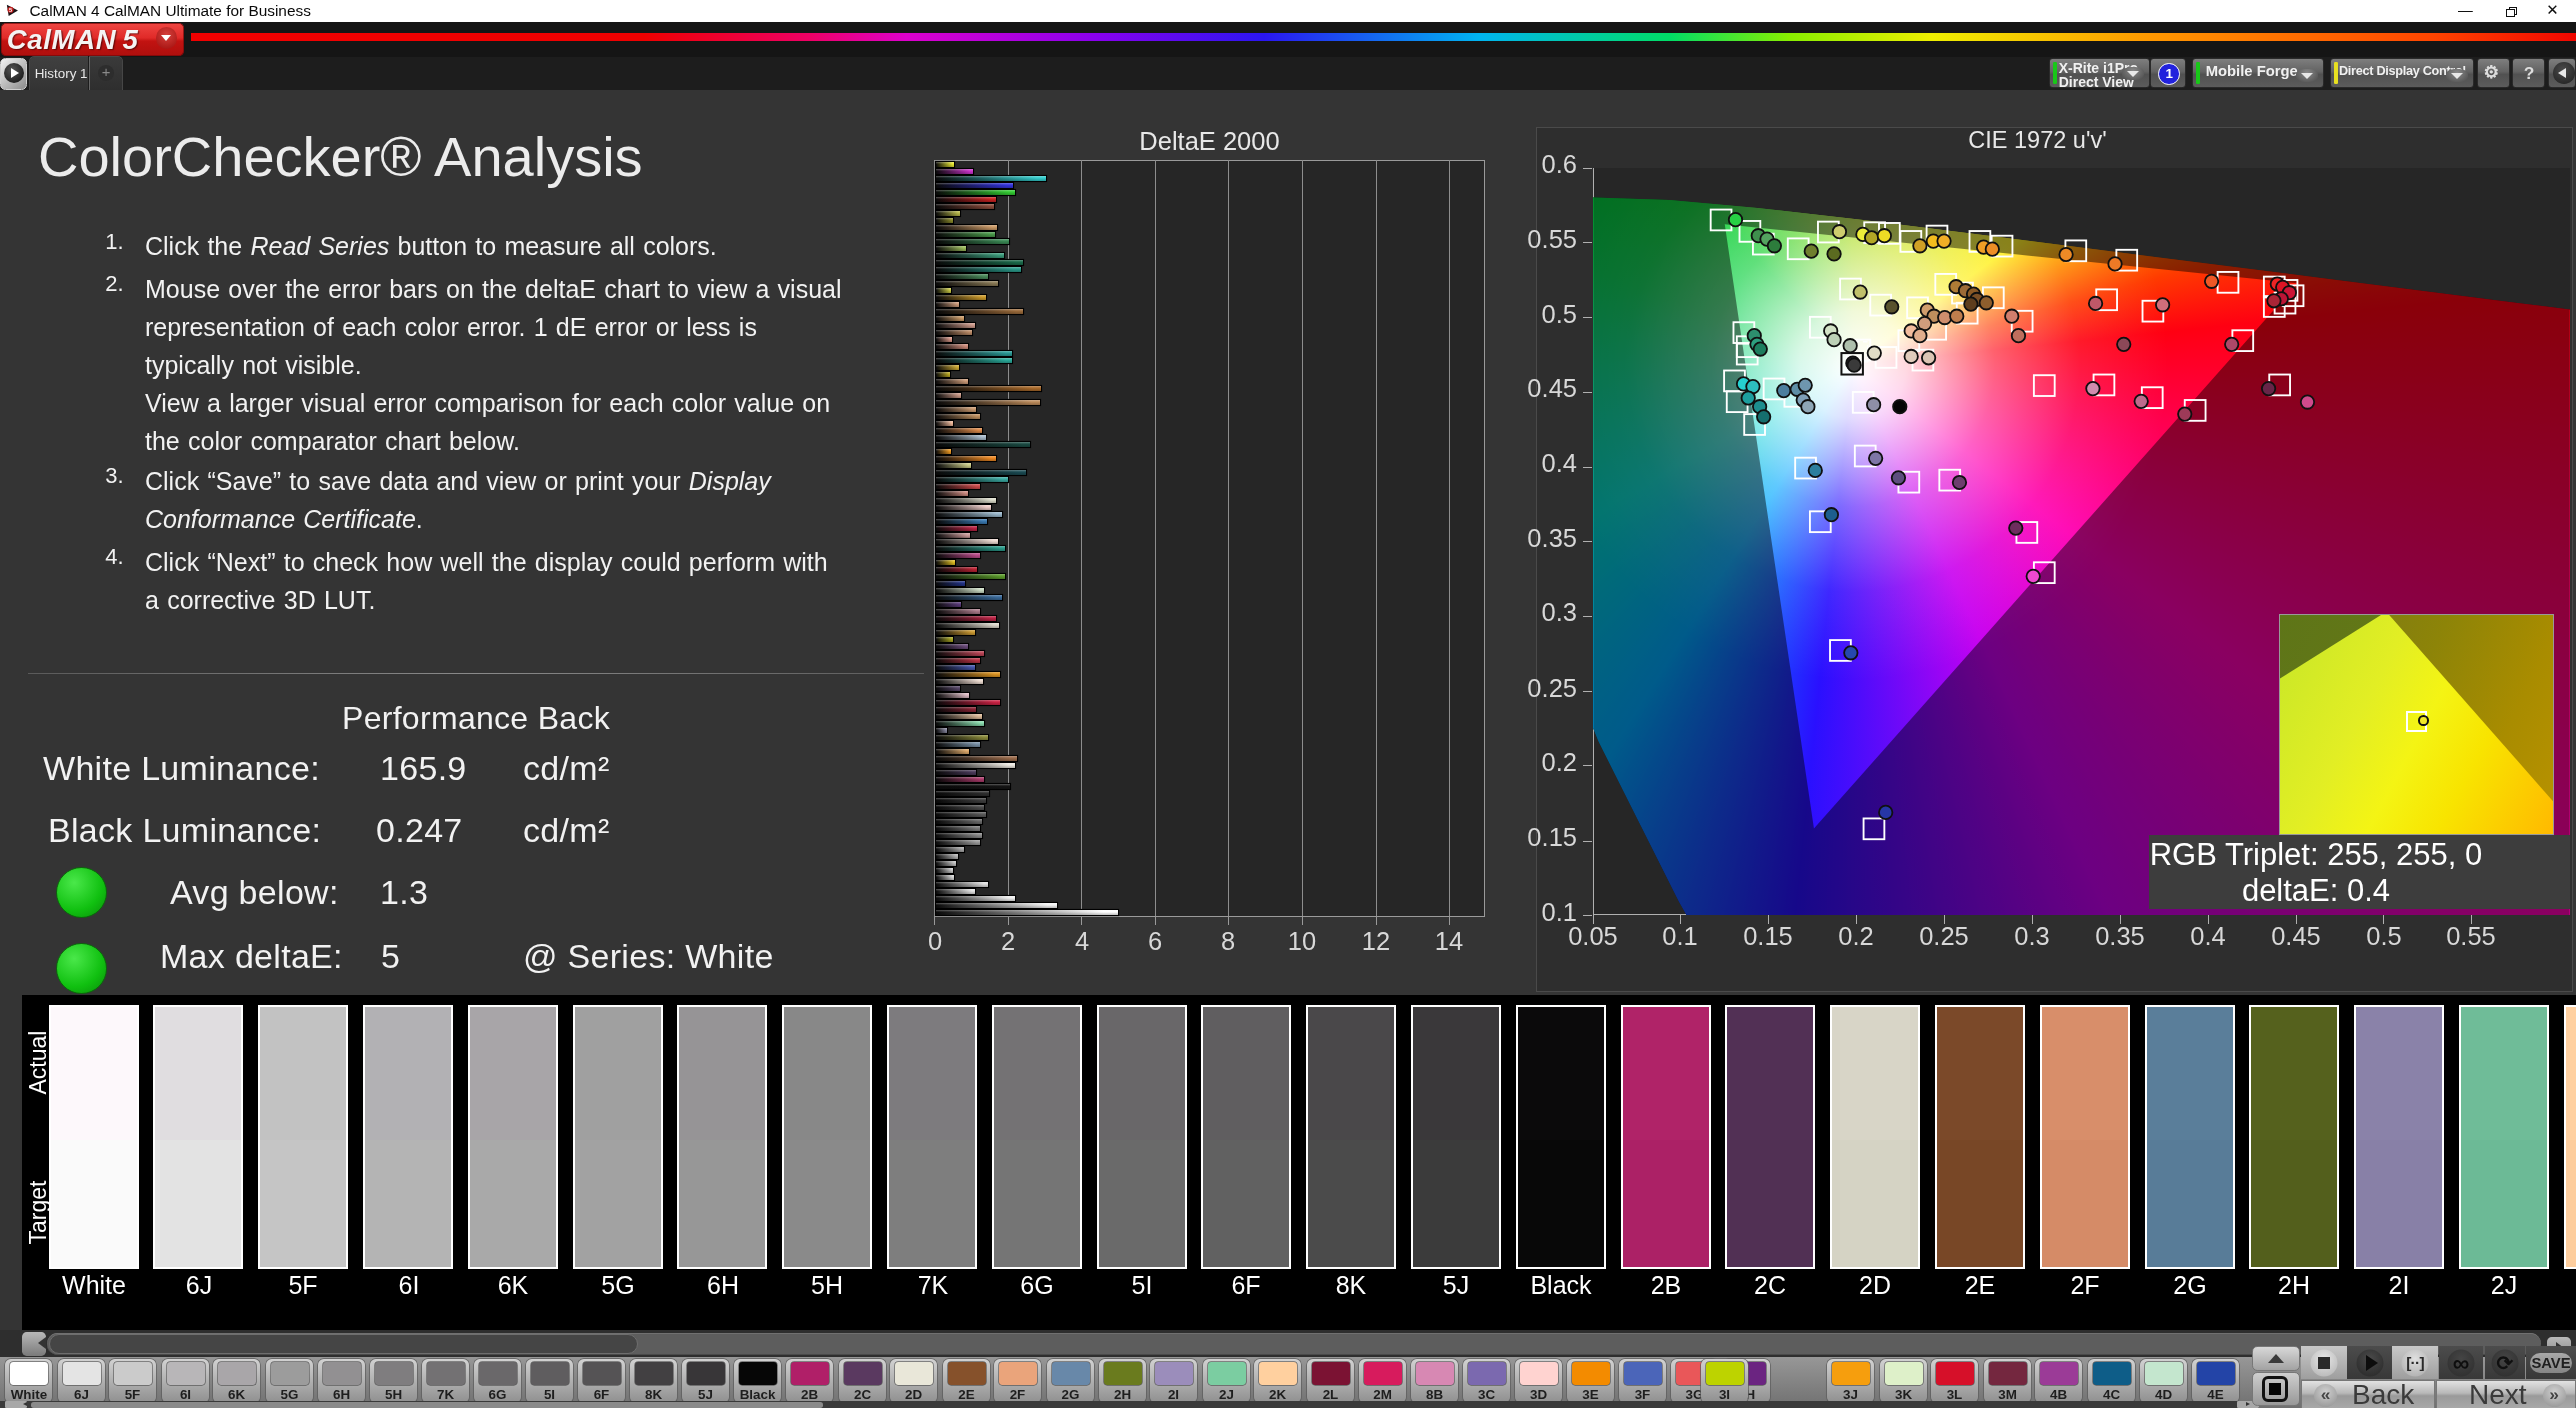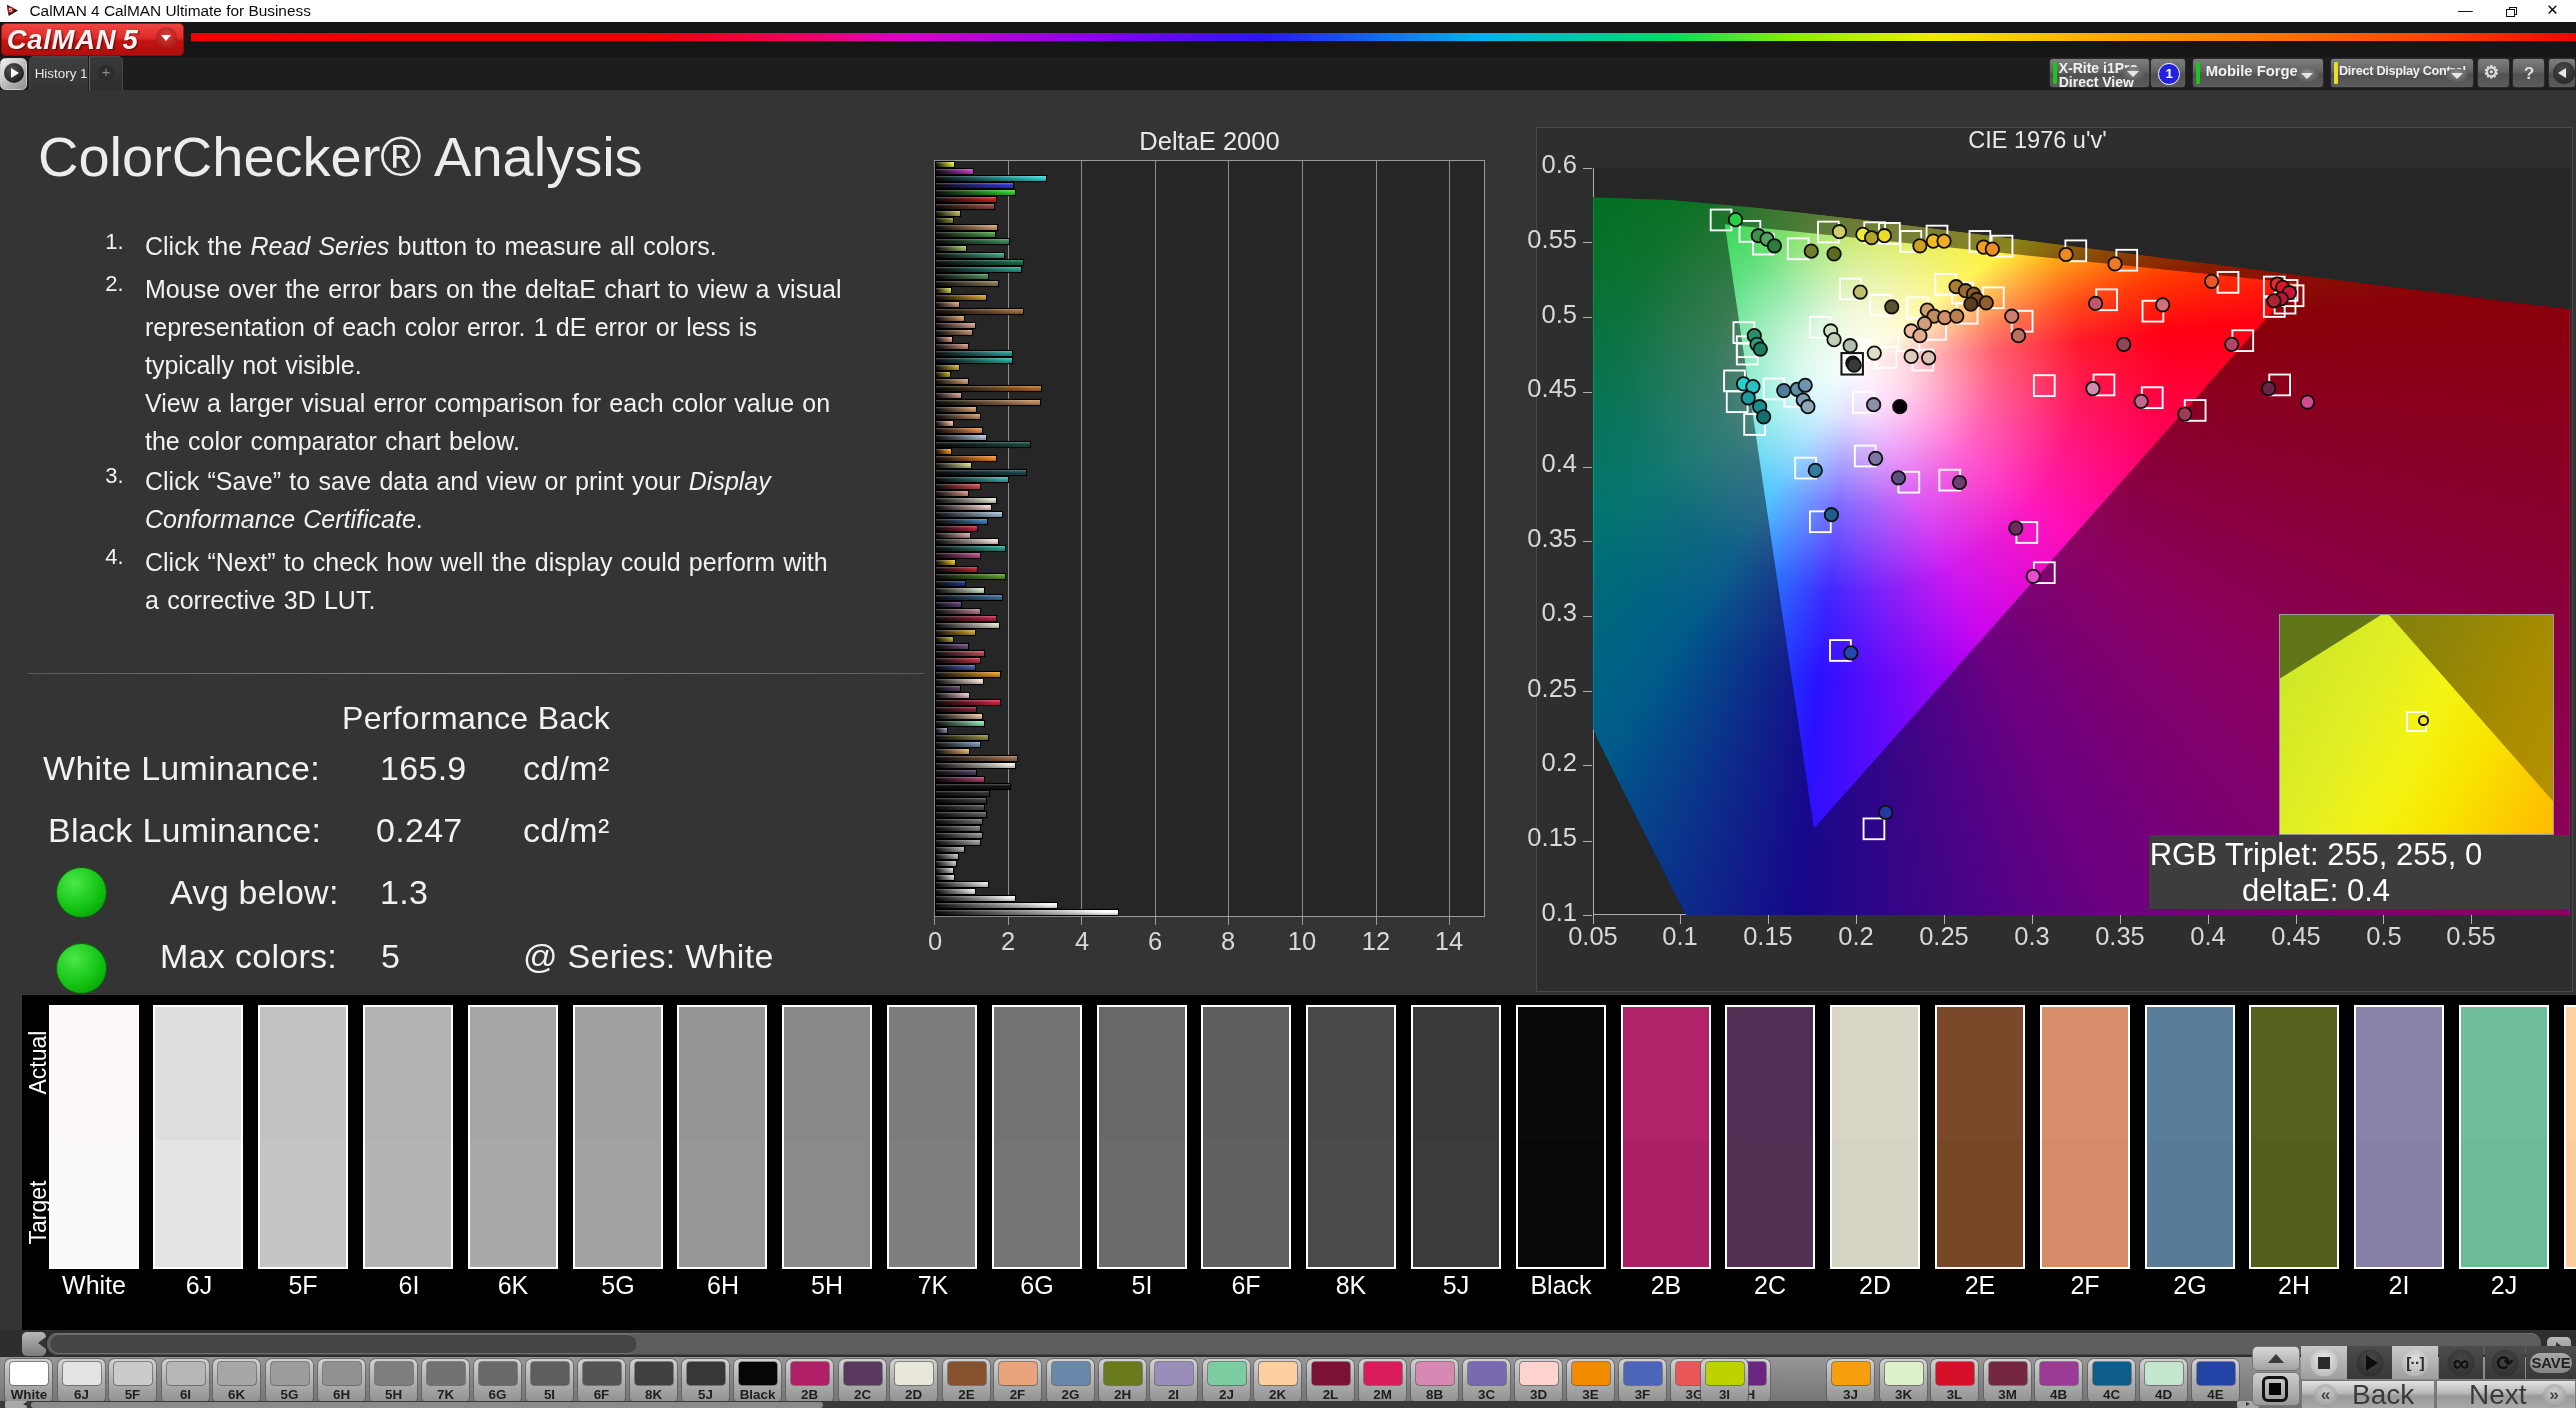--- a/index.html
+++ b/index.html
@@ -176,21 +176,21 @@
 <div class="perf" style="left:43px;top:749px">White Luminance:</div>
 <div class="perf" style="left:380px;top:749px">165.9</div>
 <div class="perf" style="left:523px;top:749px">cd/m²</div>
 <div class="perf" style="left:48px;top:811px">Black Luminance:</div>
 <div class="perf" style="left:376px;top:811px">0.247</div>
 <div class="perf" style="left:523px;top:811px">cd/m²</div>
 <div class="gdot" style="left:56px;top:867px"></div>
 <div class="perf" style="left:170px;top:873px">Avg below:</div>
 <div class="perf" style="left:380px;top:873px">1.3</div>
 <div class="gdot" style="left:56px;top:943px"></div>
-<div class="perf" style="left:160px;top:937px">Max colors:</div>
+<div class="perf" style="left:160px;top:937px">Max deltaE:</div>
 <div class="perf" style="left:381px;top:937px">5</div>
 <div class="perf" style="left:523px;top:937px">@ Series: White</div>
 
 <div id="detitle">DeltaE 2000</div>
 <div id="dechart"></div>
 <div class="xtick" style="left:934px"></div>
 <div class="xlab" style="left:908px">0</div>
 <div class="vgl" style="left:1008px"></div>
 <div class="xtick" style="left:1008px"></div>
 <div class="xlab" style="left:981px">2</div>
@@ -316,21 +316,21 @@
 <div class="bar" style="top:861px;width:20px;--c:#c2c2c2"></div>
 <div class="bar" style="top:868px;width:17px;--c:#cccccc"></div>
 <div class="bar" style="top:875px;width:18px;--c:#d5d5d5"></div>
 <div class="bar" style="top:882px;width:52px;--c:#dddddd"></div>
 <div class="bar" style="top:889px;width:39px;--c:#e5e5e5"></div>
 <div class="bar" style="top:896px;width:79px;--c:#eeeeee"></div>
 <div class="bar" style="top:903px;width:121px;--c:#f5f5f5"></div>
 <div class="bar" style="top:910px;width:182px;--c:#ffffff"></div>
 
 <div id="ciepanel"></div>
-<div id="cietitle">CIE 1976 u'v'</div>
+<div id="cietitle">CIE 1972 u'v'</div>
 <div id="cieplot"></div>
 <div id="ciefill">
     <div class="base"></div>
     <div class="conic"></div>
     <div class="wblob"></div>
 <svg width="977" height="747" style="position:absolute;left:0;top:0" viewBox="0 0 1456 1114">
       <path d="M0,0 H1456 V1114 H0 Z M196,84 L1050,172 L329,985 Z" fill-rule="evenodd" fill="rgba(0,0,0,0.46)"></path>
     </svg>
 </div>
 <div class="cytick" style="top:168px"></div>

